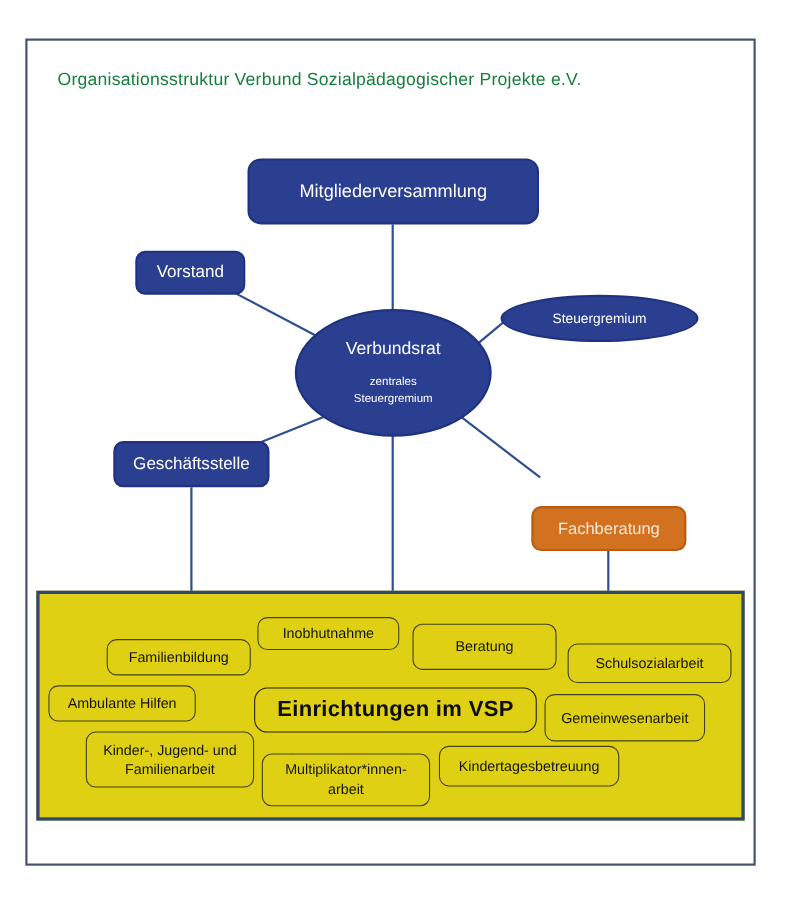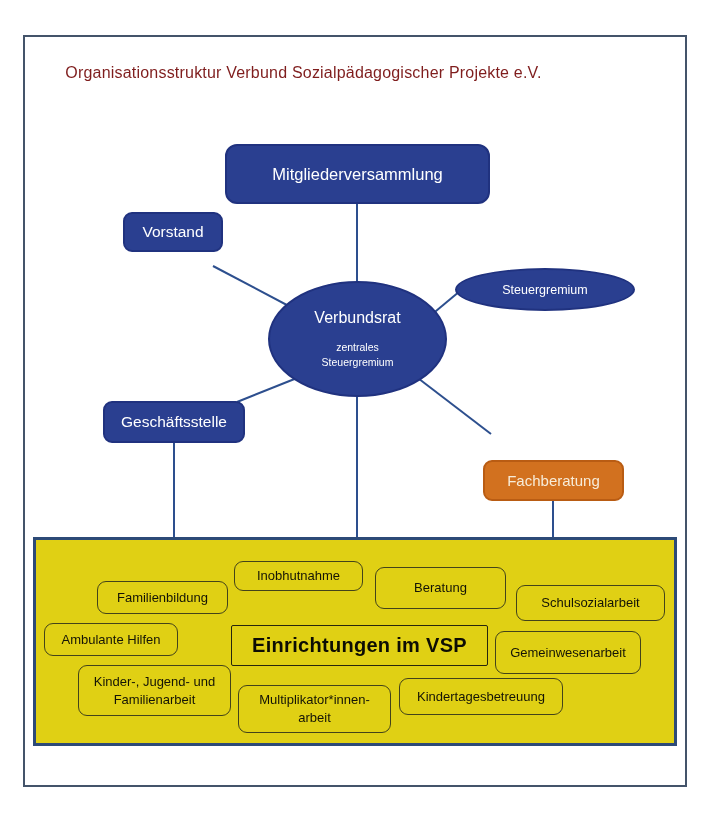--- a/index.html
+++ b/index.html
@@ -6,31 +6,31 @@
   .canvas {
     position:relative; width:716px; height:830px; background:#ffffff;
     font-family:"Liberation Sans", sans-serif; overflow:hidden;
   }
   .frame {
     position:absolute; left:23px; top:35px; width:664px; height:752px;
     border:2px solid #44546a; box-sizing:border-box; background:#ffffff;
   }
   .connectors { position:absolute; left:0; top:0; }
   .title {
-    position:absolute; left:31px; top:64px; width:545px; text-align:center;
-    font-size:16px; color:#7f1d1d; letter-spacing:0.2px;
+    position:absolute; left:18px; top:64px; width:545px; text-align:center;
+    font-size:16px; color:#15803d; letter-spacing:0.2px;
   }
   .node {
     position:absolute; display:flex; align-items:center; justify-content:center;
     color:#ffffff; box-sizing:border-box; text-align:center; white-space:pre-line;
   }
   .blue { background:#2a3f90; border:2px solid #20327f; }
   .ellipse { border-radius:50%; }
   #node-mitglieder { left:225px; top:144px; width:265px; height:60px; font-size:16.5px; border-radius:12px; }
-  #node-vorstand   { left:123px; top:212px; width:100px; height:40px; font-size:15.5px; border-radius:9px; }
+  #node-vorstand   { left:123px; top:228px; width:100px; height:40px; font-size:15.5px; border-radius:9px; }
   #node-finanz     { left:455px; top:268px; width:180px; height:43px; font-size:12.5px; }
   #node-verbundsrat{ left:268px; top:281px; width:179px; height:116px; flex-direction:column; }
   .verbundsrat-label { font-size:16px; margin-bottom:13px; }
   .verbundsrat-sub   { font-size:10.5px; line-height:1.4; }
   #node-geschaeftsstelle { left:103px; top:401px; width:142px; height:42px; font-size:15.5px; border-radius:9px; }
   #node-fachberatung {
     left:483px; top:433px; width:141px; height:41px; font-size:15px; border-radius:9px;
     background:#d2711f; border:2px solid #b95c13; color:#f7ecd9;margin-top:27px;
   }
   .panel {
@@ -48,21 +48,21 @@
   #f-beratung { left:339px; top:27px; width:131px; height:42px; }
   #f-schulsozialarbeit { left:480px; top:45px; width:149px; height:36px;justify-content:center; }
   #f-ambulante { left:8px; top:83px; width:134px; height:33px; }
   #f-gemeinwesenarbeit { left:459px; top:91px; width:146px; height:43px; }
   #f-kinder { left:42px; top:125px; width:153px; height:51px; }
   #f-multiplikator { left:202px; top:145px; width:153px; height:48px; }
   #f-kindertagesbetreuung { left:363px; top:138px; width:164px; height:37px; }
   .panel-heading {
     position:absolute; left:195px; top:85px; width:257px; height:41px;
     display:flex; align-items:center; justify-content:center;
-    border:1.5px solid #26260d; border-radius:2px; box-sizing:border-box;
+    border:1.5px solid #26260d; border-radius:12px; box-sizing:border-box;
     font-size:20px; font-weight:bold; color:#0d0d04; letter-spacing:0.3px;
   }
 </style>
 </head>
 <body>
 
 <div class="canvas">
 
   <div class="frame"></div>
 

